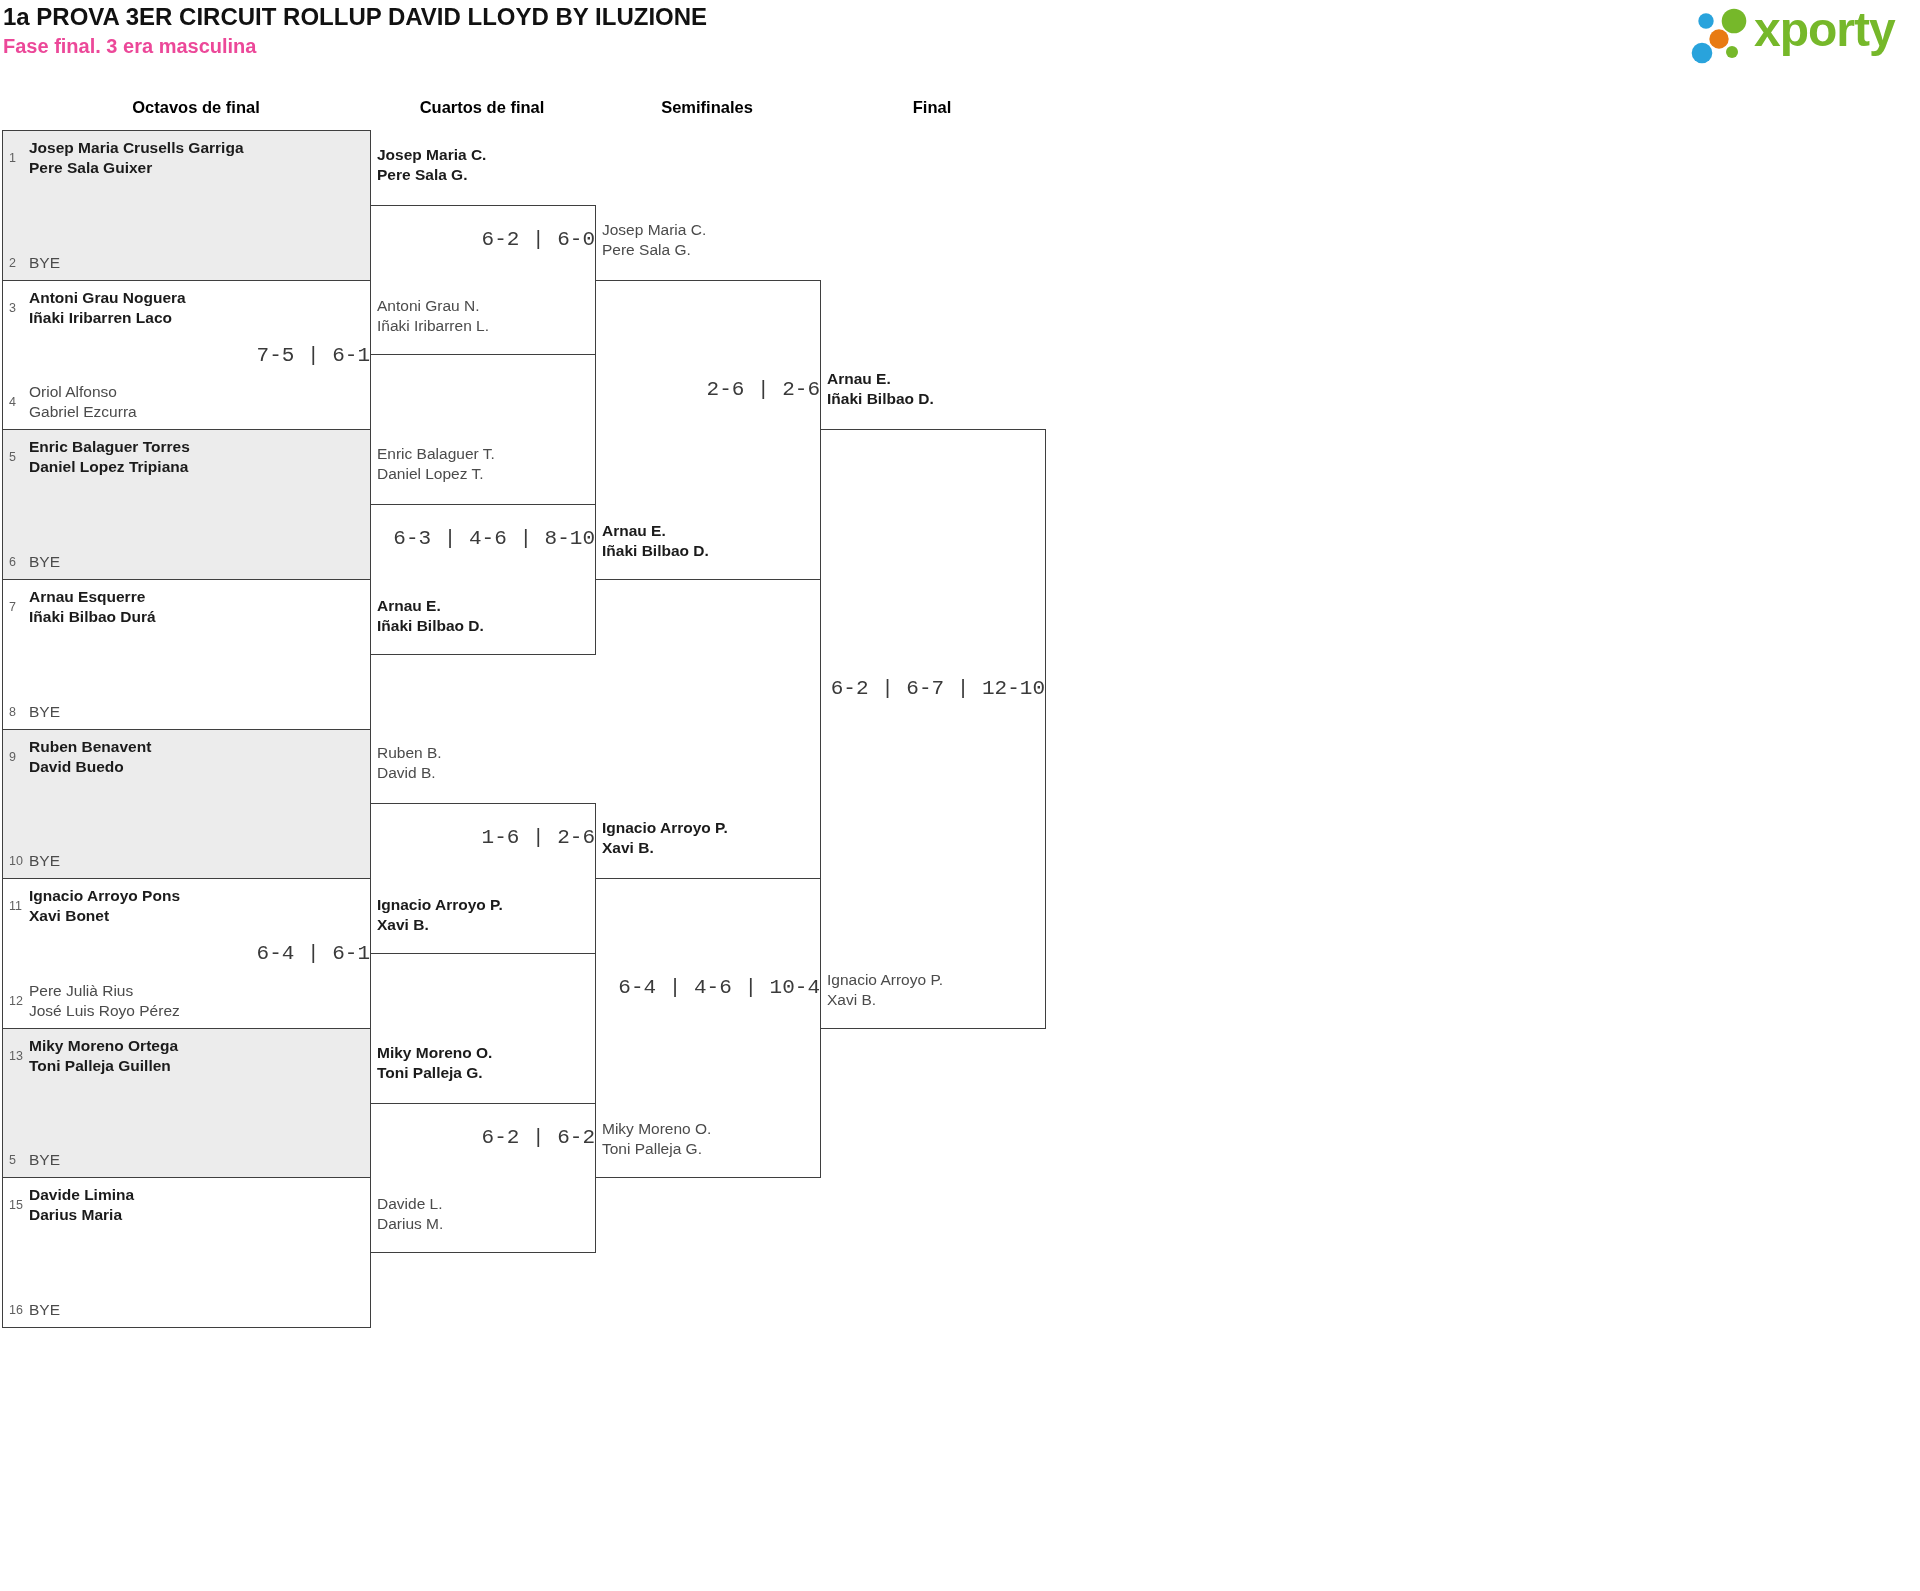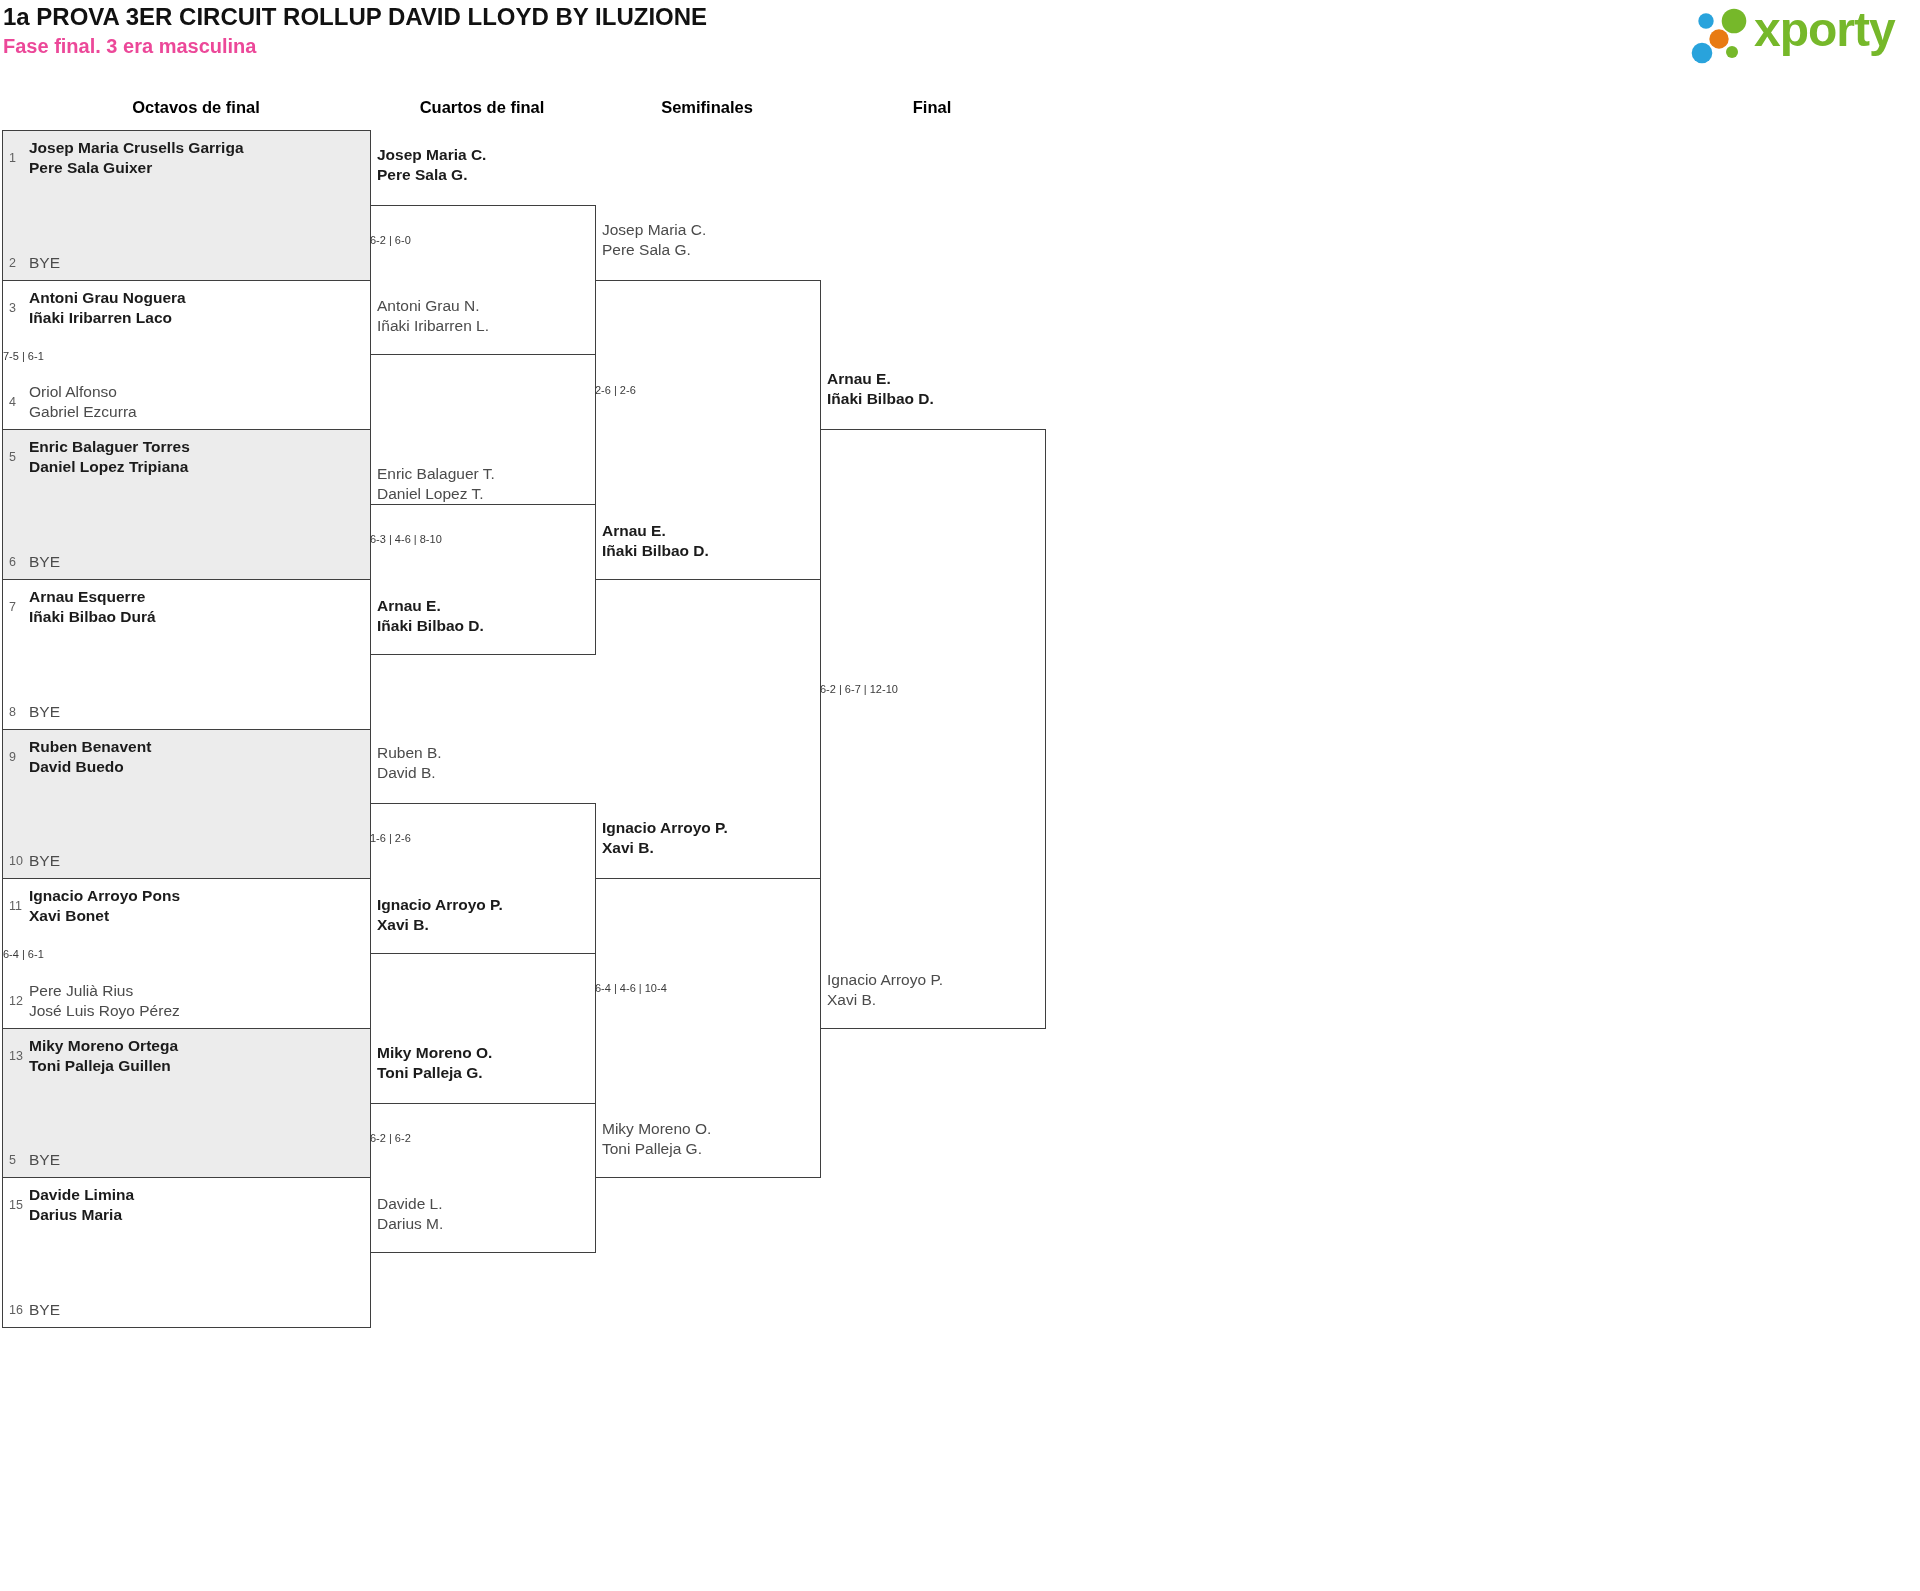--- a/index.html
+++ b/index.html
@@ -11,21 +11,21 @@
   .box{position:absolute;box-sizing:border-box;border:1px solid #3f3f3f;background:#fff;}
   .box.shade{background:#ececec;}
   .rect{position:absolute;box-sizing:border-box;border:1px solid #3f3f3f;background:transparent;}
   .slot{position:absolute;left:6px;right:6px;display:flex;align-items:center;}
   .slot.t{top:7px;}
   .slot.b{bottom:7px;}
   .seed{flex:0 0 20px;font-size:12.5px;line-height:20px;color:#5f5f5f;}
   .names{flex:1;min-width:0;}
   .line{font-size:15.5px;line-height:20px;color:#4b4b4b;white-space:nowrap;}
   .w .line{font-weight:700;color:#1b1b1b;}
-  .score{position:absolute;font-size:11px;line-height:20px;color:#3a3a3a;text-align:left;white-space:nowrap;}
+  .score{position:absolute;font-size:21px;line-height:20px;color:#3a3a3a;text-align:right;white-space:nowrap;font-family:Liberation Mono, monospace;}
   .adv{position:absolute;}
   .logo{position:absolute;left:1650px;top:0;width:268px;height:78px;}
   .logo-text{position:absolute;left:104px;top:4px;font-size:48px;line-height:52px;font-weight:700;
              letter-spacing:-1px;color:var(--logo-green,#76b82a);}
   .c-green{fill:var(--logo-green,#76b82a);}
   .c-blue{fill:var(--logo-blue,#29a3dc);}
   .c-orange{fill:var(--logo-orange,#e87b12);}
 </style>
 </head>
 <body>
@@ -190,21 +190,21 @@
         </div>
       </div>
       <div class="adv" style="left: 377px; top: 296px; width: 213px;">
         <div class="names">
           <div class="line">Antoni Grau N.</div>
           <div class="line">Iñaki Iribarren L.</div>
         </div>
       </div>
       <div class="score" style="left: 370px; width: 225px; top: 230px;">6-2 | 6-0</div>
       <div class="rect" style="left: 370px; top: 504px; width: 226px; height: 151px;"></div>
-      <div class="adv" style="left: 377px; top: 444px; width: 213px; margin-top: 20px;">
+      <div class="adv" style="left: 377px; top: 444px; width: 213px;">
         <div class="names">
           <div class="line">Enric Balaguer T.</div>
           <div class="line">Daniel Lopez T.</div>
         </div>
       </div>
       <div class="adv w" style="left: 377px; top: 596px; width: 213px;">
         <div class="names w">
           <div class="line">Arnau E.</div>
           <div class="line">Iñaki Bilbao D.</div>
         </div>

